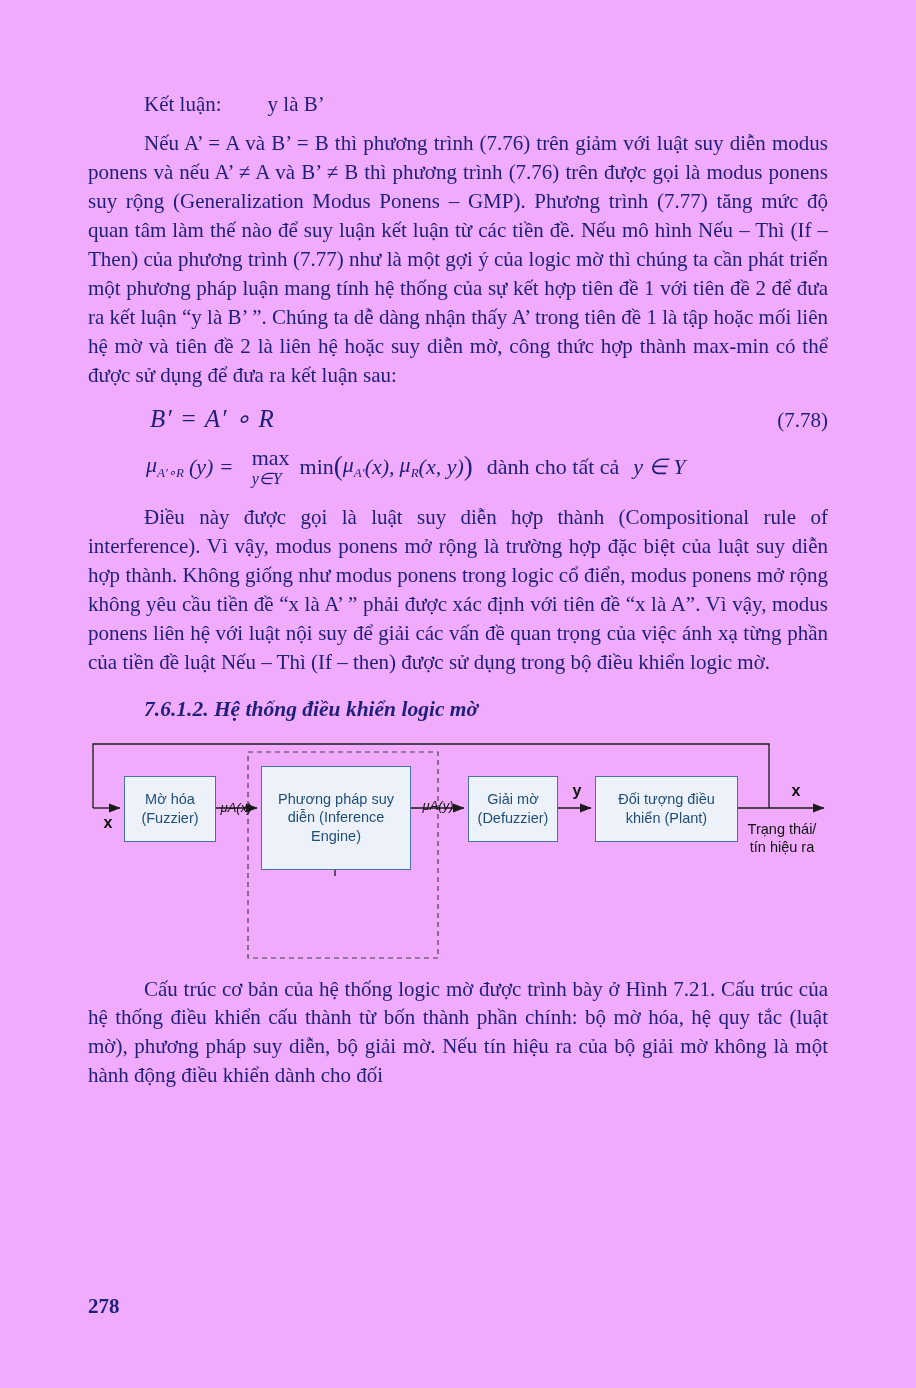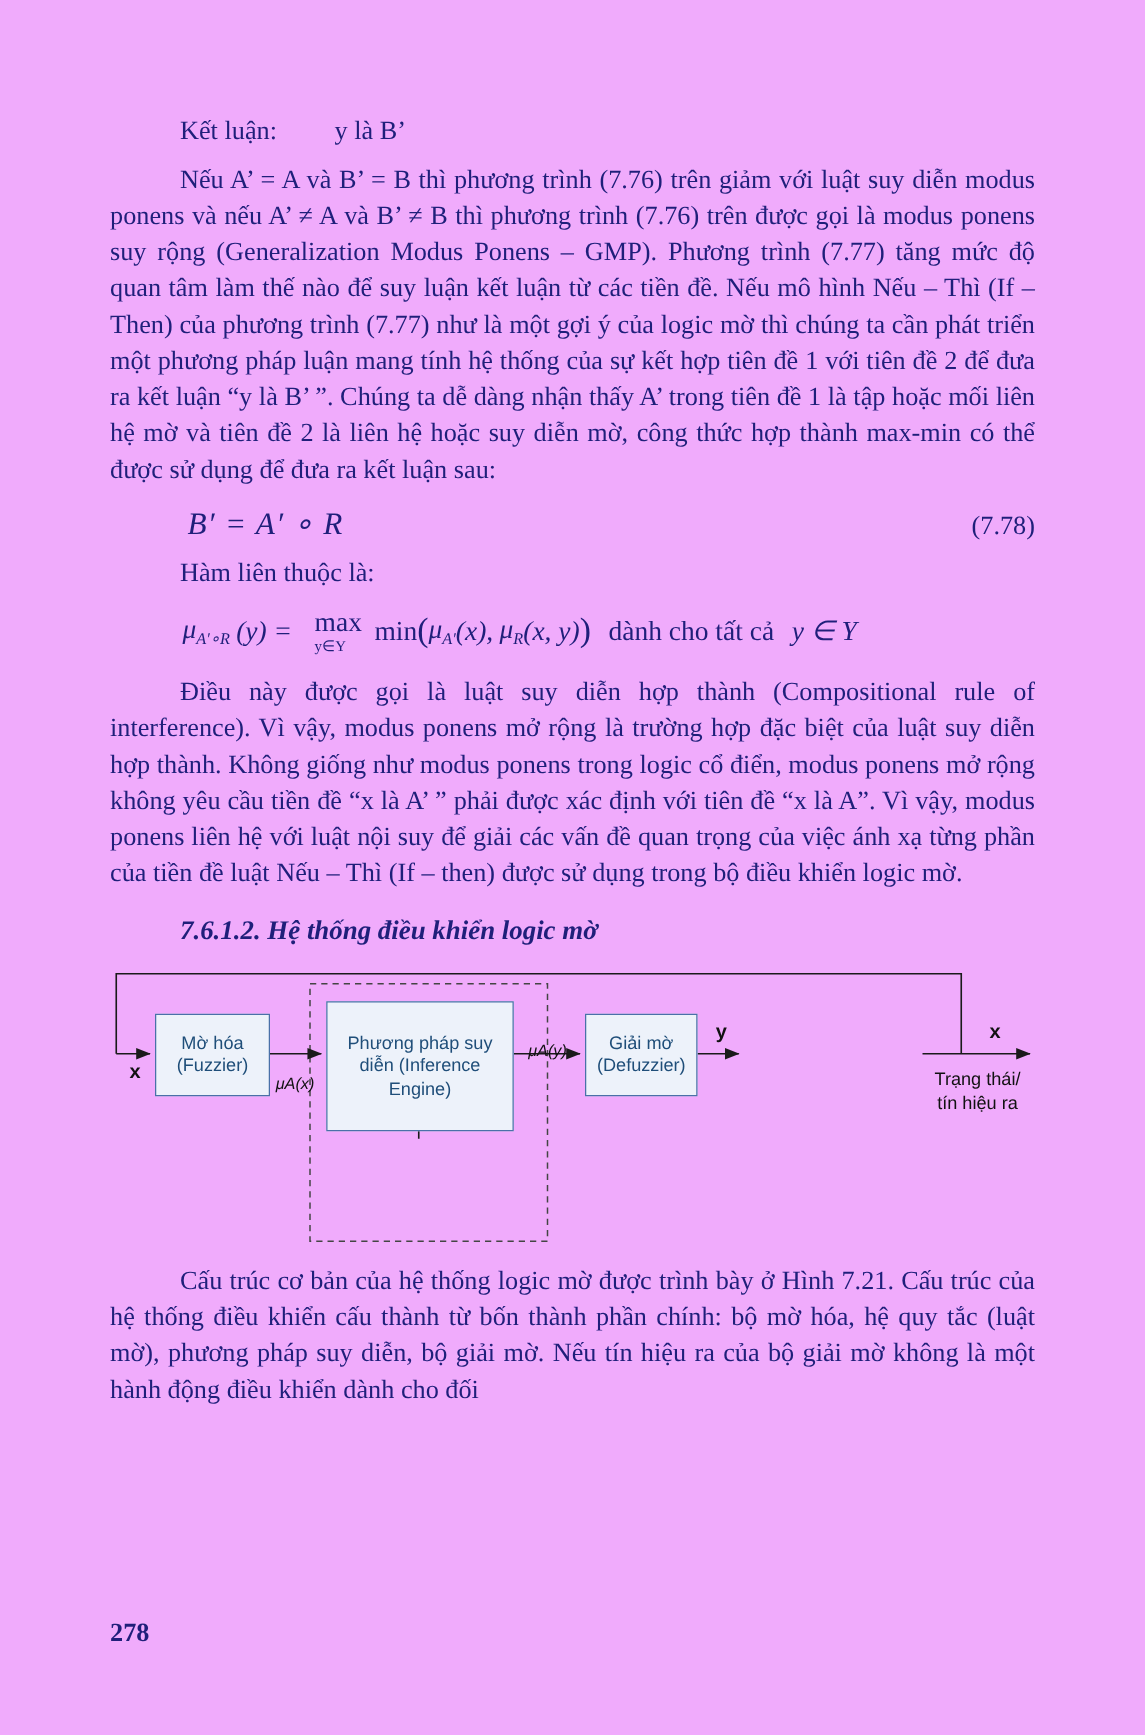--- a/index.html
+++ b/index.html
@@ -51,21 +51,21 @@
   .mem-formula .gapL { margin-left: 14px; }
   .mem-formula .gapS { margin-left: 5px; }
   .stack {
     display: inline-flex;
     flex-direction: column;
     align-items: flex-start;
     line-height: 1;
     margin: 0 10px 0 18px;
     vertical-align: middle;
   }
-  .stack .under { font-size: 12px; margin-top: 2px; }
+  .stack .under { font-size: 16px; font-style: italic; margin-top: 2px; }
   .big-paren { font-size: 27px; font-style: normal; }
   .section-heading {
     font-size: 21.5px;
     font-weight: bold;
     font-style: italic;
     text-indent: 56px;
     margin: 20px 0 12px 0;
   }
   
   .diagram {
@@ -123,21 +123,20 @@
 
     <p class="conclusion"><span>Kết luận:</span><span class="val">y là B’</span></p>
 
     <p class="para">Nếu A’ = A và B’ = B thì phương trình (7.76) trên giảm với luật suy diễn modus ponens và nếu A’ ≠ A và B’ ≠ B thì phương trình (7.76) trên được gọi là modus ponens suy rộng (Generalization Modus Ponens – GMP). Phương trình (7.77) tăng mức độ quan tâm làm thế nào để suy luận kết luận từ các tiền đề. Nếu mô hình Nếu – Thì (If – Then) của phương trình (7.77) như là một gợi ý của logic mờ thì chúng ta cần phát triển một phương pháp luận mang tính hệ thống của sự kết hợp tiên đề 1 với tiên đề 2 để đưa ra kết luận “y là B’ ”. Chúng ta dễ dàng nhận thấy A’ trong tiên đề 1 là tập hoặc mối liên hệ mờ và tiên đề 2 là liên hệ hoặc suy diễn mờ, công thức hợp thành max-min có thể được sử dụng để đưa ra kết luận sau:</p>
 
     <div class="formula-row">
       <span class="formula-main">B′ = A′ ∘ R</span>
       <span class="eq-num">(7.78)</span>
     </div>
 
-    <p class="para">Hàm liên thuộc là:</p>
 
     <div class="mem-formula">
       <span class="it"><span>μ</span><sub>A′∘R</sub></span>
       <span class="it gapS">(y) =</span>
       <span class="stack">
           <span class="rm">max</span>
           <span class="under">y∈Y</span>
         </span>
       <span class="rm">min</span>
       <span class="big-paren">(</span>
@@ -171,23 +170,25 @@
         <line x1="247" y1="140" x2="247" y2="119" stroke="#1a1a1a" stroke-width="1.3" marker-end="url(#arr)"></line>
       </svg>
 
       <div class="dbox" style="left:36px; top:40px; width:92px; height:66px;">Mờ hóa
 (Fuzzier)</div>
       <div class="dbox" style="left:173px; top:30px; width:150px; height:104px;">Phương pháp suy
 diễn (Inference
 Engine)</div>
       <div class="dbox" style="left:380px; top:40px; width:90px; height:66px;">Giải mờ
 (Defuzzier)</div>
+      <div class="dbox" style="left:507px; top:40px; width:143px; height:66px;">Đối tượng điều
+khiển (Plant)</div>
 
       <div class="dlabel bold" style="left:8px; top:78px; width:24px;">x</div>
-      <div class="dlabel mu" style="left:124px; top:88px; width:48px;">μA(x)</div>
+      <div class="dlabel mu" style="left:124px; top:64px; width:48px;">μA(x)</div>
       <div class="dlabel mu" style="left:321px; top:62px; width:58px;">μA(y)</div>
       <div class="dlabel bold" style="left:475px; top:46px; width:28px;">y</div>
       <div class="dlabel bold" style="left:694px; top:46px; width:28px;">x</div>
       <div class="dlabel desc" style="left:648px; top:84px; width:92px;">Trạng thái/
 tín hiệu ra</div>
     </div>
 
 
     <p class="para">Cấu trúc cơ bản của hệ thống logic mờ được trình bày ở Hình 7.21. Cấu trúc của hệ thống điều khiển cấu thành từ bốn thành phần chính: bộ mờ hóa, hệ quy tắc (luật mờ), phương pháp suy diễn, bộ giải mờ. Nếu tín hiệu ra của bộ giải mờ không là một hành động điều khiển dành cho đối</p>
 

